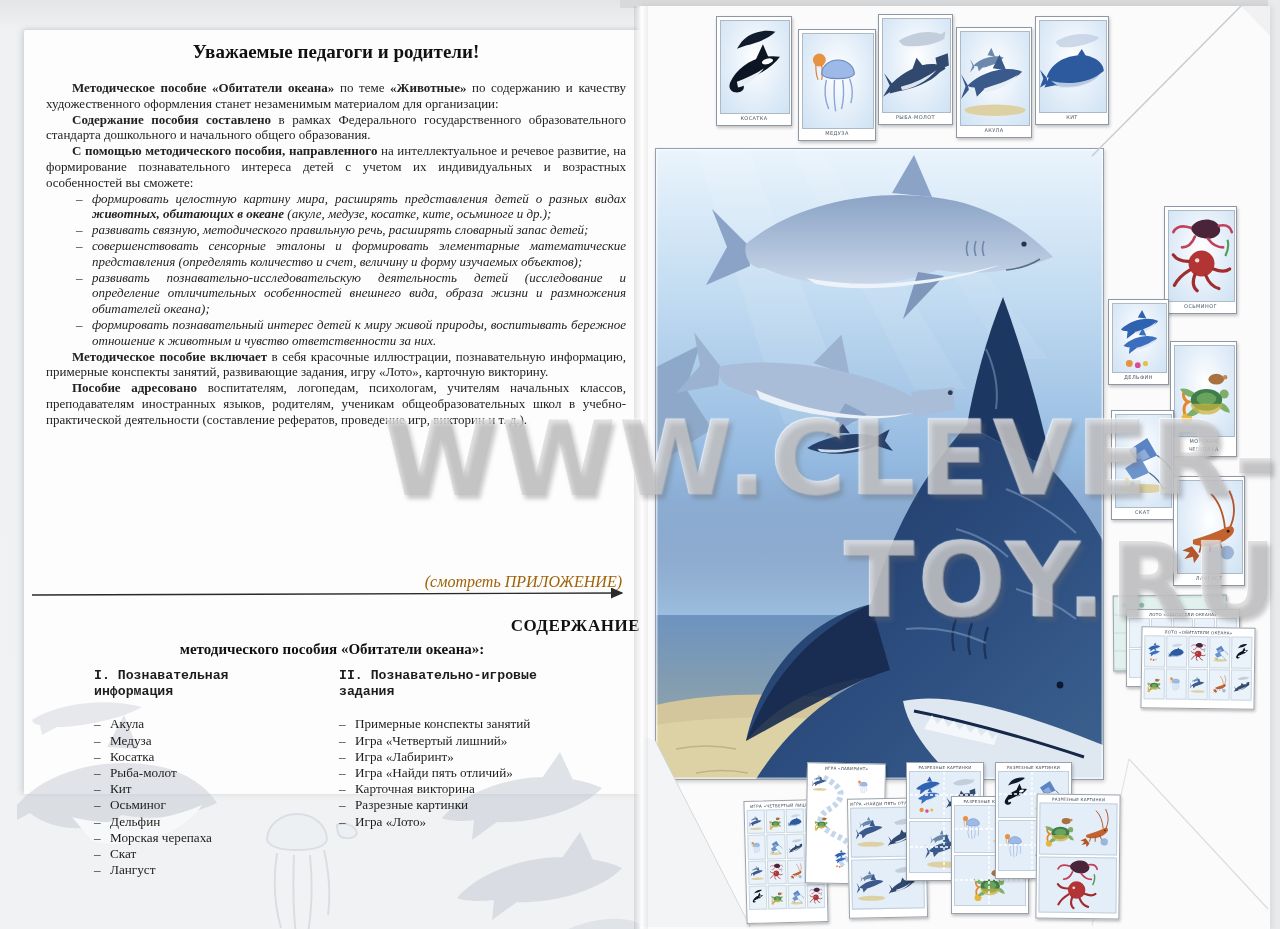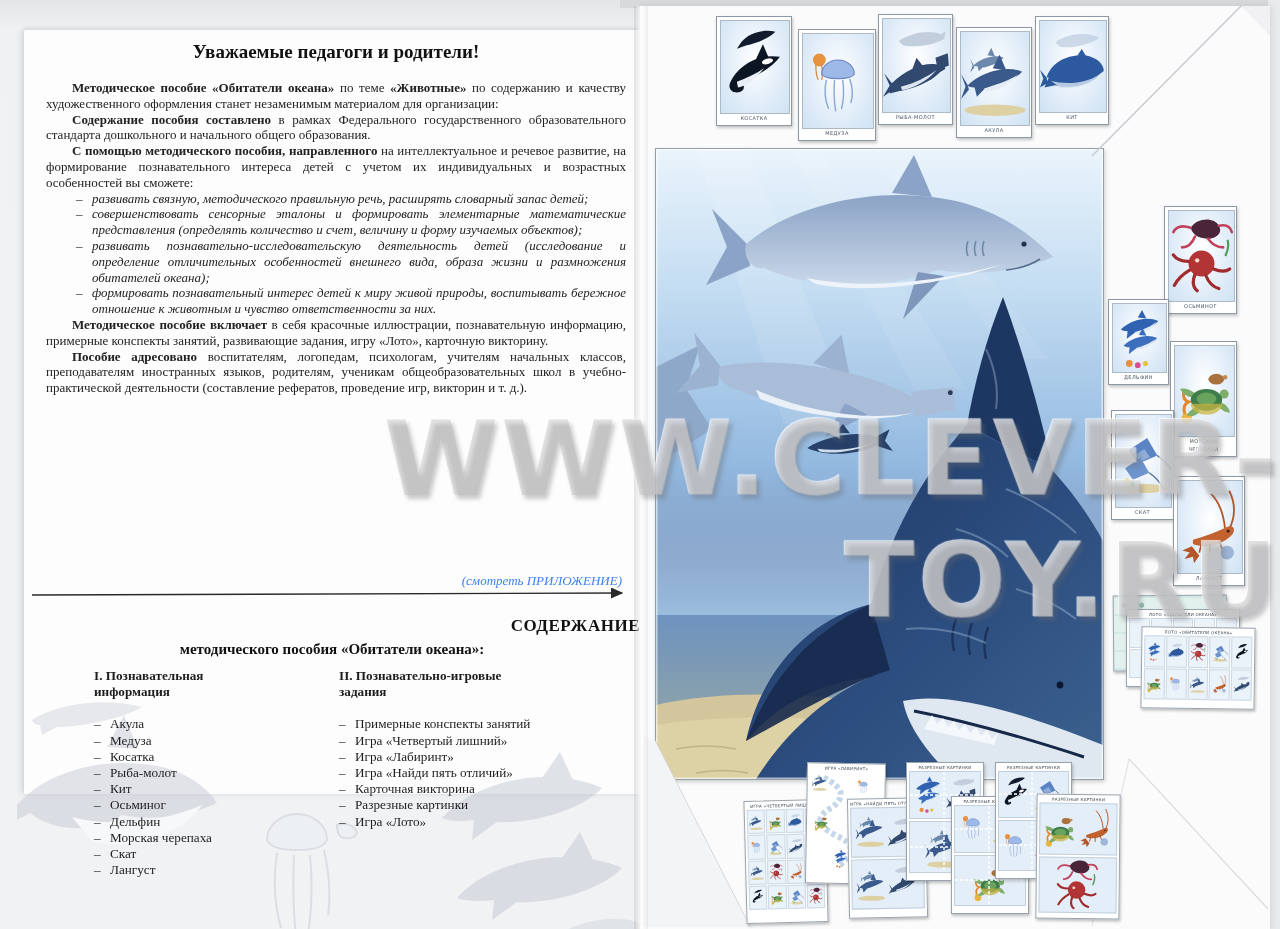--- a/index.html
+++ b/index.html
@@ -13,26 +13,26 @@
   .page-left{position:absolute;left:24px;top:30px;width:616px;height:764px;background:#fdfdfd;
              box-shadow:-3px 0 6px rgba(0,0,0,.10), 0 -2px 4px rgba(0,0,0,.06);border-radius:2px 0 0 0;}
   .lp-inner{position:absolute;left:22px;right:14px;top:6px;font-size:13px;line-height:15.8px;color:#222;}
   .lp-title{text-align:center;font-weight:bold;font-size:19px;line-height:24px;margin:4px 0 16px 0;color:#111;}
   .lp p{margin:0;text-indent:26px;text-align:justify;}
   ul.dashlist{list-style:none;margin:0 0 0 30px;padding:0;text-align:justify;}
   ul.dashlist li{position:relative;padding-left:16px;}
   ul.dashlist li::before{content:"–";position:absolute;left:0;top:0;}
   ul.italic li{font-style:italic;}
   .b{font-weight:bold;} .i{font-style:italic;}
-  .appendix-note{position:absolute;right:18px;top:543px;font-style:italic;font-size:13px;color:#3b82f6;}
+  .appendix-note{position:absolute;right:18px;top:543px;font-style:italic;font-size:16px;color:#a16207;}
   .arrowline{position:absolute;left:6px;top:558px;}
   .contents-head{position:absolute;left:0;right:0;top:586px;text-align:right;font-weight:bold;font-size:17px;color:#111;letter-spacing:.5px;}
   .contents-sub{position:absolute;left:0;right:0;top:611px;text-align:center;font-weight:bold;font-size:15px;color:#111;}
   .col{position:absolute;top:638px;font-size:13.2px;line-height:16.2px;color:#1d1d1d;}
-  .col .colhead{font-weight:bold;white-space:pre-line;}
+  .col .colhead{font-weight:bold;white-space:pre-line;font-family:Liberation Mono, monospace;}
   .col ul.dashlist{margin:16px 0 0 0;}
   .col1{left:70px;width:220px;} .col2{left:315px;width:285px;}
   
   .ghost{position:absolute;opacity:.5;}
 
   
   .page-right{position:absolute;left:640px;top:6px;width:630px;height:923px;background:#fbfbfc;
               box-shadow:2px 0 6px rgba(0,0,0,.08);}
   .spine{position:absolute;left:634px;top:6px;width:14px;height:923px;
          background:linear-gradient(90deg,rgba(0,0,0,.10),rgba(255,255,255,.9) 55%,rgba(0,0,0,.05));}
@@ -226,20 +226,21 @@
         <path d="M130,190 C160,170 200,166 218,176 L218,211 L120,211 C118,200 122,194 130,190Z" opacity=".7"></path>
       </g>
     </svg>
 
     <div class="lp-inner lp">
       <div class="lp-title">Уважаемые педагоги и родители!</div>
       <p><span class="b">Методическое пособие «Обитатели океана» </span><span>по теме </span><span class="b">«Животные» </span><span>по содержанию и качеству художественного оформления станет незаменимым материалом для организации:</span></p>
       <p><span class="b">Содержание пособия составлено </span><span>в рамках Федерального государственного образовательного стандарта дошкольного и начального общего образования.</span></p>
       <p><span class="b">С помощью методического пособия, направленного </span><span>на интеллектуальное и речевое развитие, на формирование познавательного интереса детей с учетом их индивидуальных и возрастных особенностей вы сможете:</span></p>
       <ul class="dashlist">
+          <li><span class="i">формировать целостную картину мира, расширять представления детей о разных видах </span><span class="b i">животных, обитающих в океане </span><span class="i">(акуле, медузе, косатке, ките, осьминоге и др.);</span></li>
           <li><span class="i">развивать связную, методического правильную речь, расширять словарный запас детей;</span></li>
           <li><span class="i">совершенствовать сенсорные эталоны и формировать элементарные математические представления (определять количество и счет, величину и форму изучаемых объектов);</span></li>
           <li><span class="i">развивать познавательно-исследовательскую деятельность детей (исследование и определение отличительных особенностей внешнего вида, образа жизни и размножения обитателей океана);</span></li>
           <li><span class="i">формировать познавательный интерес детей к миру живой природы, воспитывать бережное отношение к животным и чувство ответственности за них.</span></li>
         </ul>
       <p><span class="b">Методическое пособие включает </span><span>в себя красочные иллюстрации, познавательную информацию, примерные конспекты занятий, развивающие задания, игру «Лото», карточную викторину.</span></p>
       <p><span class="b">Пособие адресовано </span><span>воспитателям, логопедам, психологам, учителям начальных классов, преподавателям иностранных языков, родителям, ученикам общеобразовательных школ в учебно-практической деятельности (составление рефератов, проведение игр, викторин и т. д.).</span></p>
     </div>
 
     <div class="appendix-note">(смотреть ПРИЛОЖЕНИЕ)</div>

